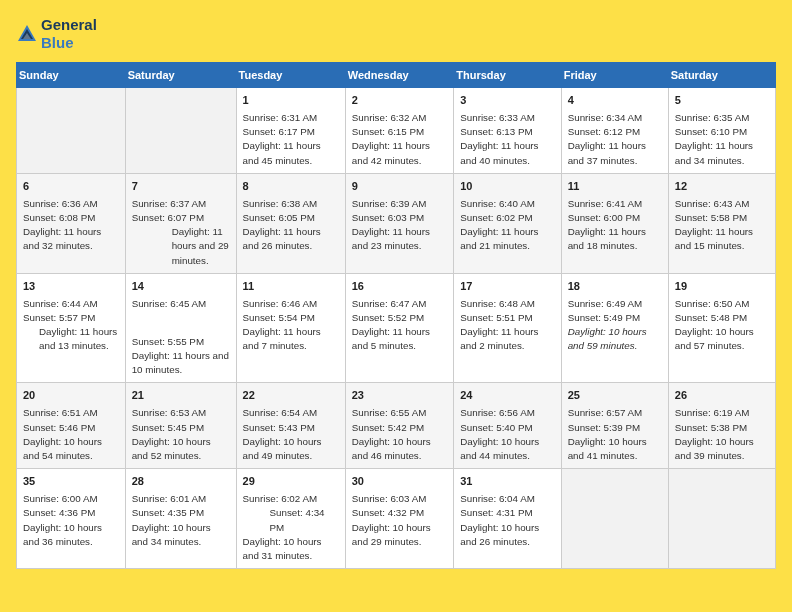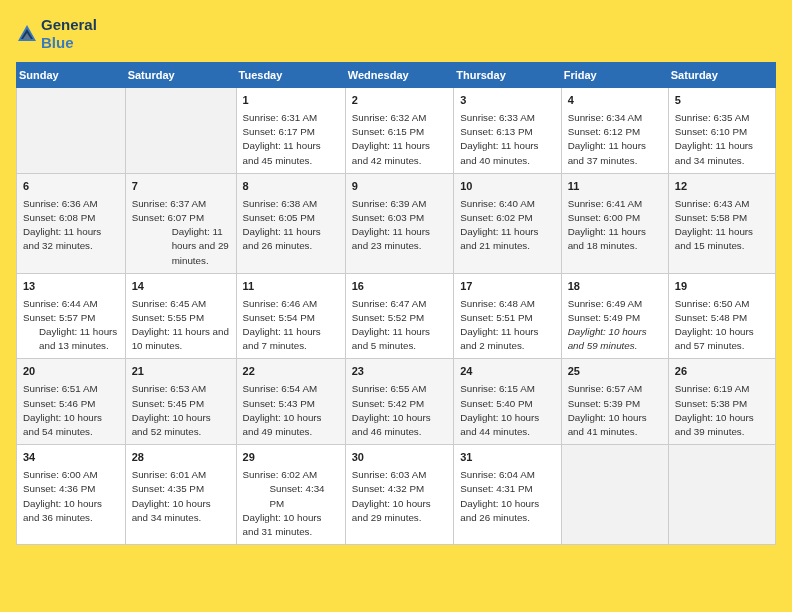--- a/index.html
+++ b/index.html
@@ -224,21 +224,21 @@
             <div class="day-info">
               <span style="display: block;">Sunrise: 6:44 AM</span>
               <span style="display: block;">Sunset: 5:57 PM</span>
               <span style="display: block; margin-left: 16px;">Daylight: 11 hours and 13 minutes.</span>
             </div>
           </td>
           <td>
             <span class="day-num">14</span>
             <div class="day-info">
               <span style="display: block;">Sunrise: 6:45 AM</span>
-              <span style="display: block;">Sunset: 5:55 PM</span>
+              <span style="display: block; margin-top: 24px;">Sunset: 5:55 PM</span>
               <span style="display: block;">Daylight: 11 hours and 10 minutes.</span>
             </div>
           </td>
           <td>
             <span class="day-num">11</span>
             <div class="day-info">
               <span style="display: block;">Sunrise: 6:46 AM</span>
               <span style="display: block;">Sunset: 5:54 PM</span>
               <span style="display: block;">Daylight: 11 hours and 7 minutes.</span>
             </div>
@@ -305,21 +305,21 @@
             <span class="day-num">23</span>
             <div class="day-info">
               <span style="display: block;">Sunrise: 6:55 AM</span>
               <span style="display: block;">Sunset: 5:42 PM</span>
               <span style="display: block;">Daylight: 10 hours and 46 minutes.</span>
             </div>
           </td>
           <td>
             <span class="day-num">24</span>
             <div class="day-info">
-              <span style="display: block;">Sunrise: 6:15 AM</span>
+              <span style="display: block;">Sunrise: 6:56 AM</span>
               <span style="display: block;">Sunset: 5:40 PM</span>
               <span style="display: block;">Daylight: 10 hours and 44 minutes.</span>
             </div>
           </td>
           <td>
             <span class="day-num">25</span>
             <div class="day-info">
               <span style="display: block;">Sunrise: 6:57 AM</span>
               <span style="display: block;">Sunset: 5:39 PM</span>
               <span style="display: block;">Daylight: 10 hours and 41 minutes.</span>
@@ -329,21 +329,21 @@
             <span class="day-num">26</span>
             <div class="day-info">
               <span style="display: block;">Sunrise: 6:19 AM</span>
               <span style="display: block;">Sunset: 5:38 PM</span>
               <span style="display: block;">Daylight: 10 hours and 39 minutes.</span>
             </div>
           </td>
         </tr>
         <tr>
           <td>
-            <span class="day-num">34</span>
+            <span class="day-num">35</span>
             <div class="day-info">
               <span style="display: block;">Sunrise: 6:00 AM</span>
               <span style="display: block;">Sunset: 4:36 PM</span>
               <span style="display: block;">Daylight: 10 hours and 36 minutes.</span>
             </div>
           </td>
           <td>
             <span class="day-num">28</span>
             <div class="day-info">
               <span style="display: block;">Sunrise: 6:01 AM</span>

